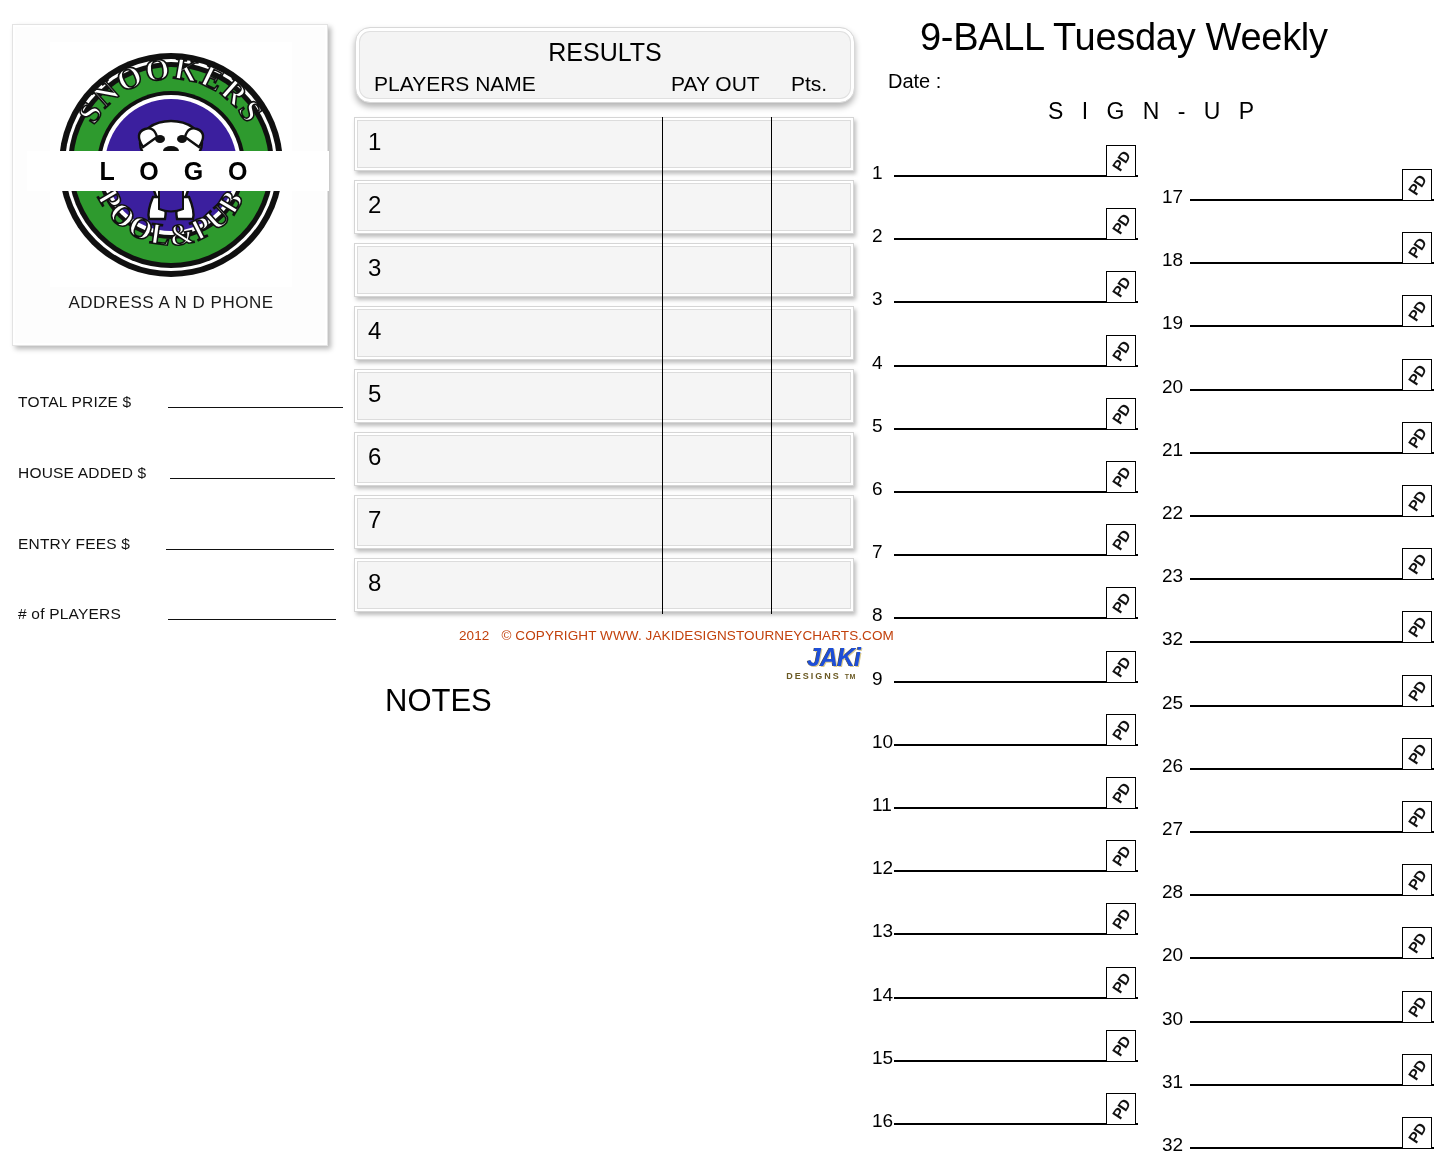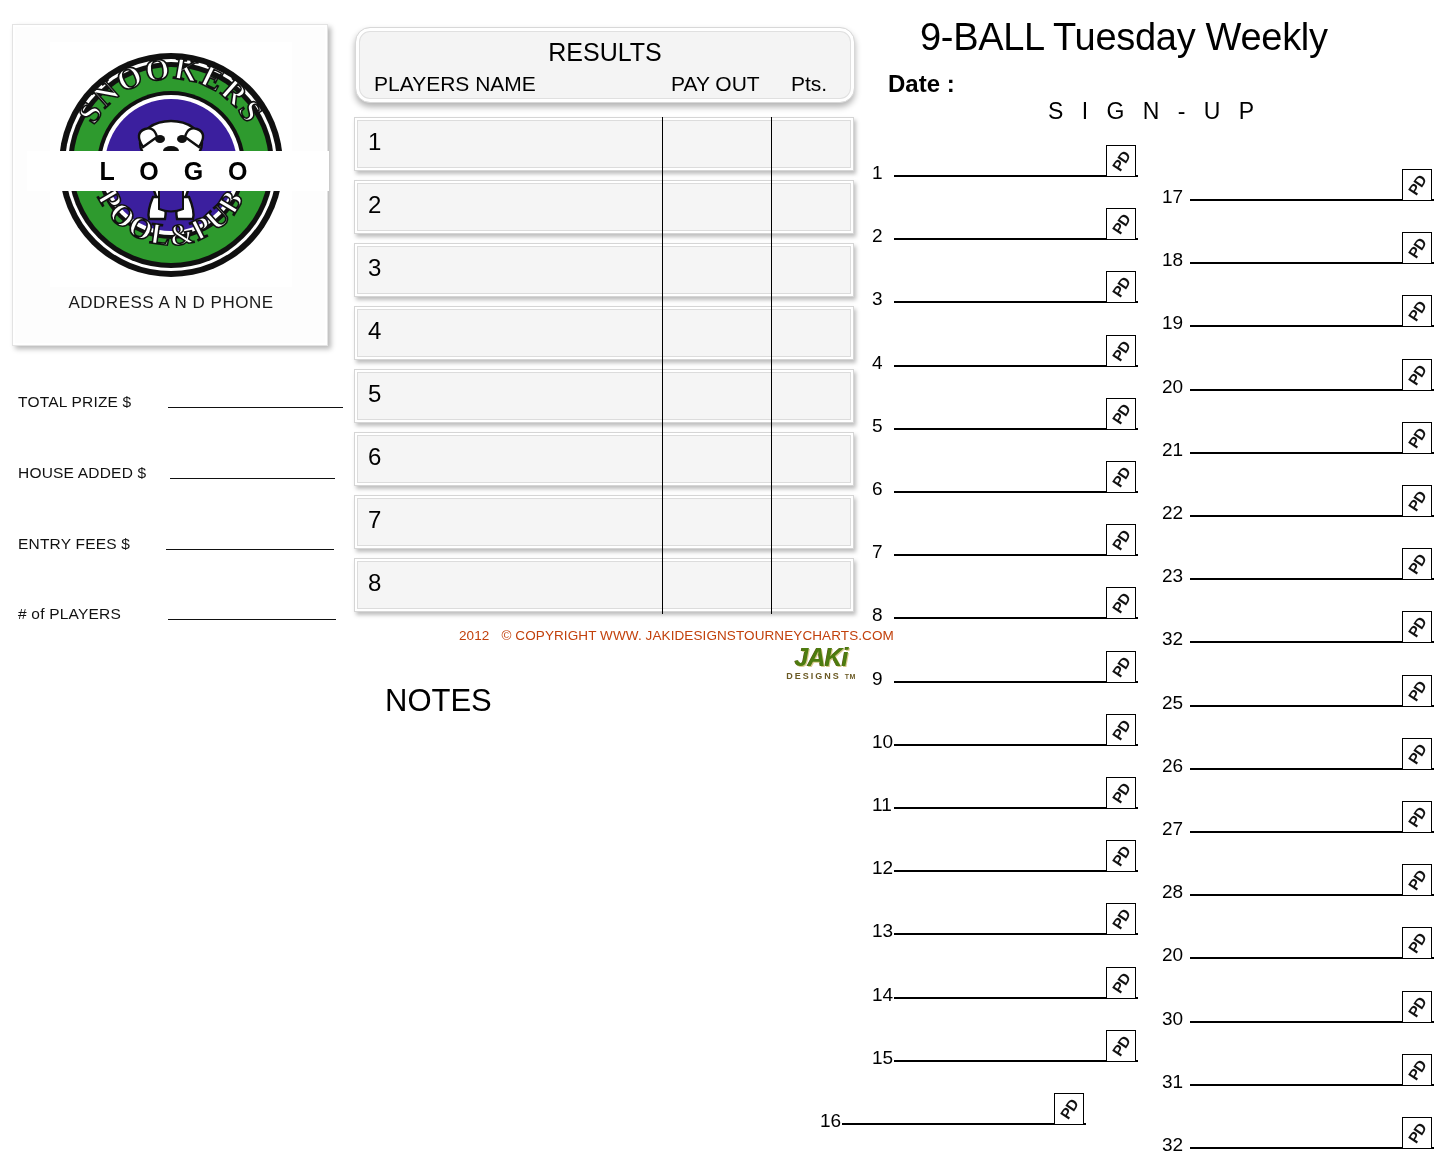--- a/index.html
+++ b/index.html
@@ -196,22 +196,23 @@
     top: 645px;
     width: 78px;
     text-align: center;
   }
   #jaki-mark {
     font-size: 25px;
     font-weight: bold;
     font-style: italic;
     letter-spacing: -1px;
     line-height: 1;
-    color: #4d7c0f;
+    color: #1d4ed8;
     text-shadow: 1px 1px 0 #d8c98e, -0.5px -0.5px 0 #5e4e1c;
+    text-align: right;
   }
   #jaki-sub {
     margin-top: 1px;
     font-size: 9px;
     font-weight: bold;
     letter-spacing: 2px;
     color: #6b5a24;
   }
   #jaki-tm {
     font-size: 7px;
@@ -235,23 +236,22 @@
     top: 16px;
     font-size: 38px;
     letter-spacing: -0.3px;
     color: #000000;
     white-space: nowrap;
   }
   #date-label {
     position: absolute;
     left: 888px;
     top: 70px;
-    font-size: 24px;
-    color: #000000;
-    font-weight: bold;
+    font-size: 20px;
+    color: #000000;
   }
   #signup-label {
     position: absolute;
     left: 1048px;
     top: 98px;
     font-size: 23px;
     letter-spacing: 6px;
     color: #000000;
     white-space: nowrap;
   }
@@ -512,21 +512,21 @@
           <span class="pd-mark">PD</span>
         </span>
       </div>
       <div class="signup-row" style="left: 872px; top: 1017.8px; width: 266px;">
         <span class="signup-num">15</span>
         <span class="signup-line" style="left: 22px; width: 244px;"></span>
         <span class="pd-box" style="left: 234px;">
           <span class="pd-mark">PD</span>
         </span>
       </div>
-      <div class="signup-row" style="left: 820px; top: 1081px; width: 266px;">
+      <div class="signup-row" style="left: 872px; top: 1081px; width: 266px;">
         <span class="signup-num">16</span>
         <span class="signup-line" style="left: 22px; width: 244px;"></span>
         <span class="pd-box" style="left: 234px;">
           <span class="pd-mark">PD</span>
         </span>
       </div>
     </div>
   <div id="signup-right">
       <div class="signup-row" style="left: 1162px; top: 157px; width: 272px;">
         <span class="signup-num">17</span>

